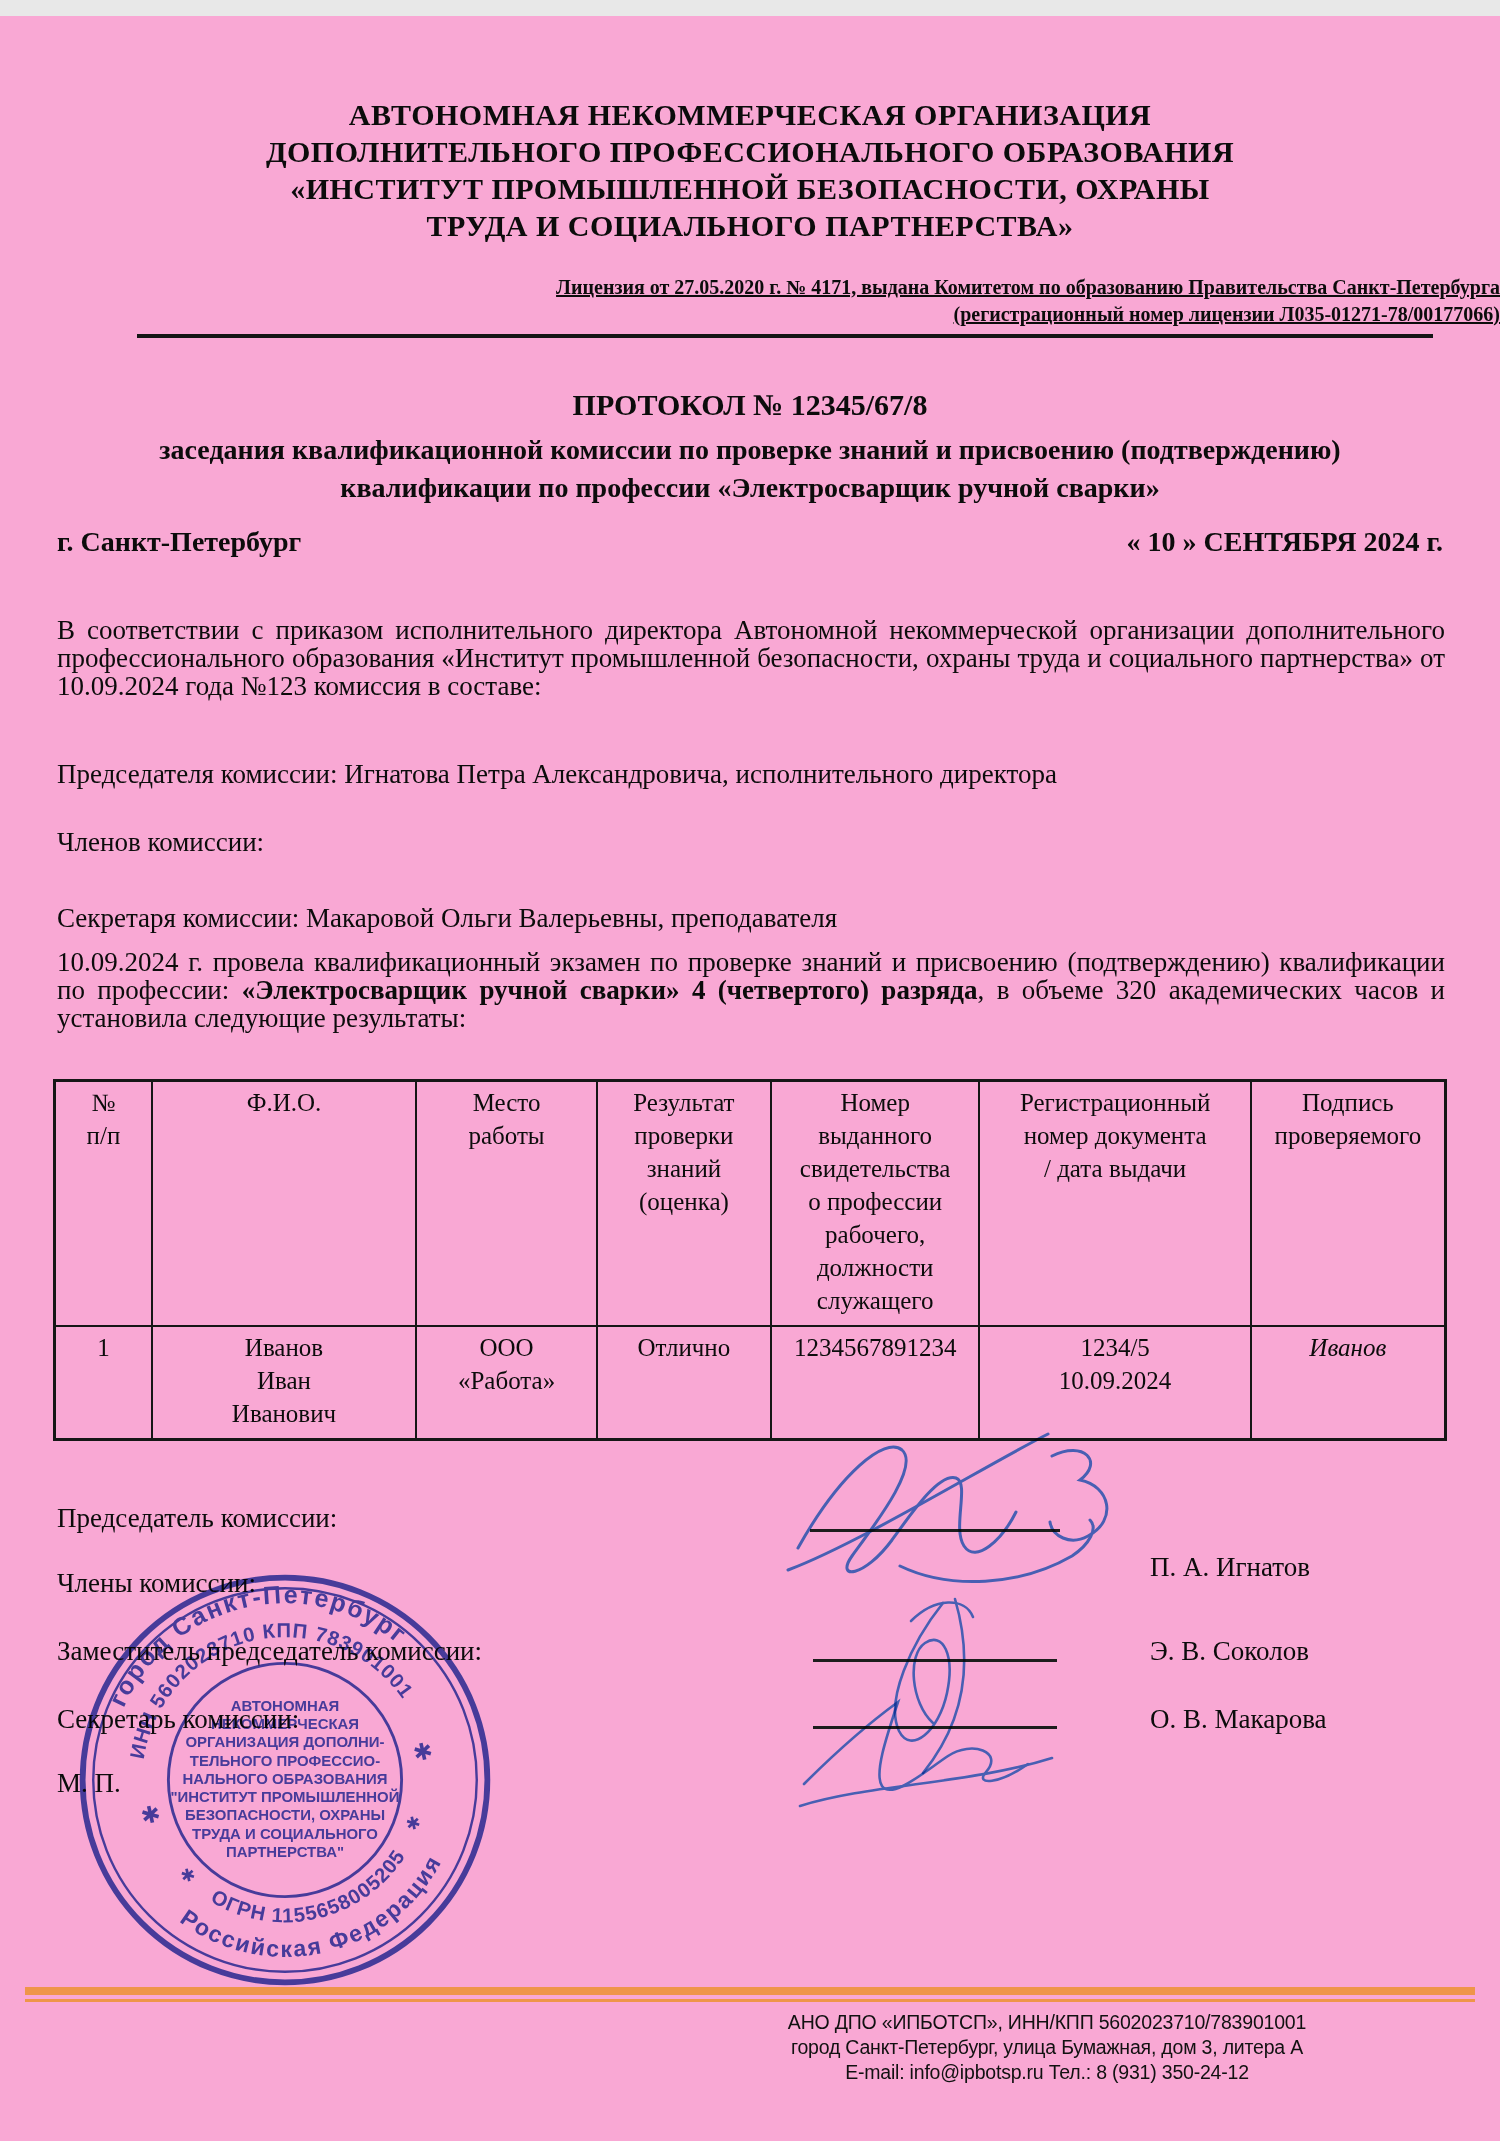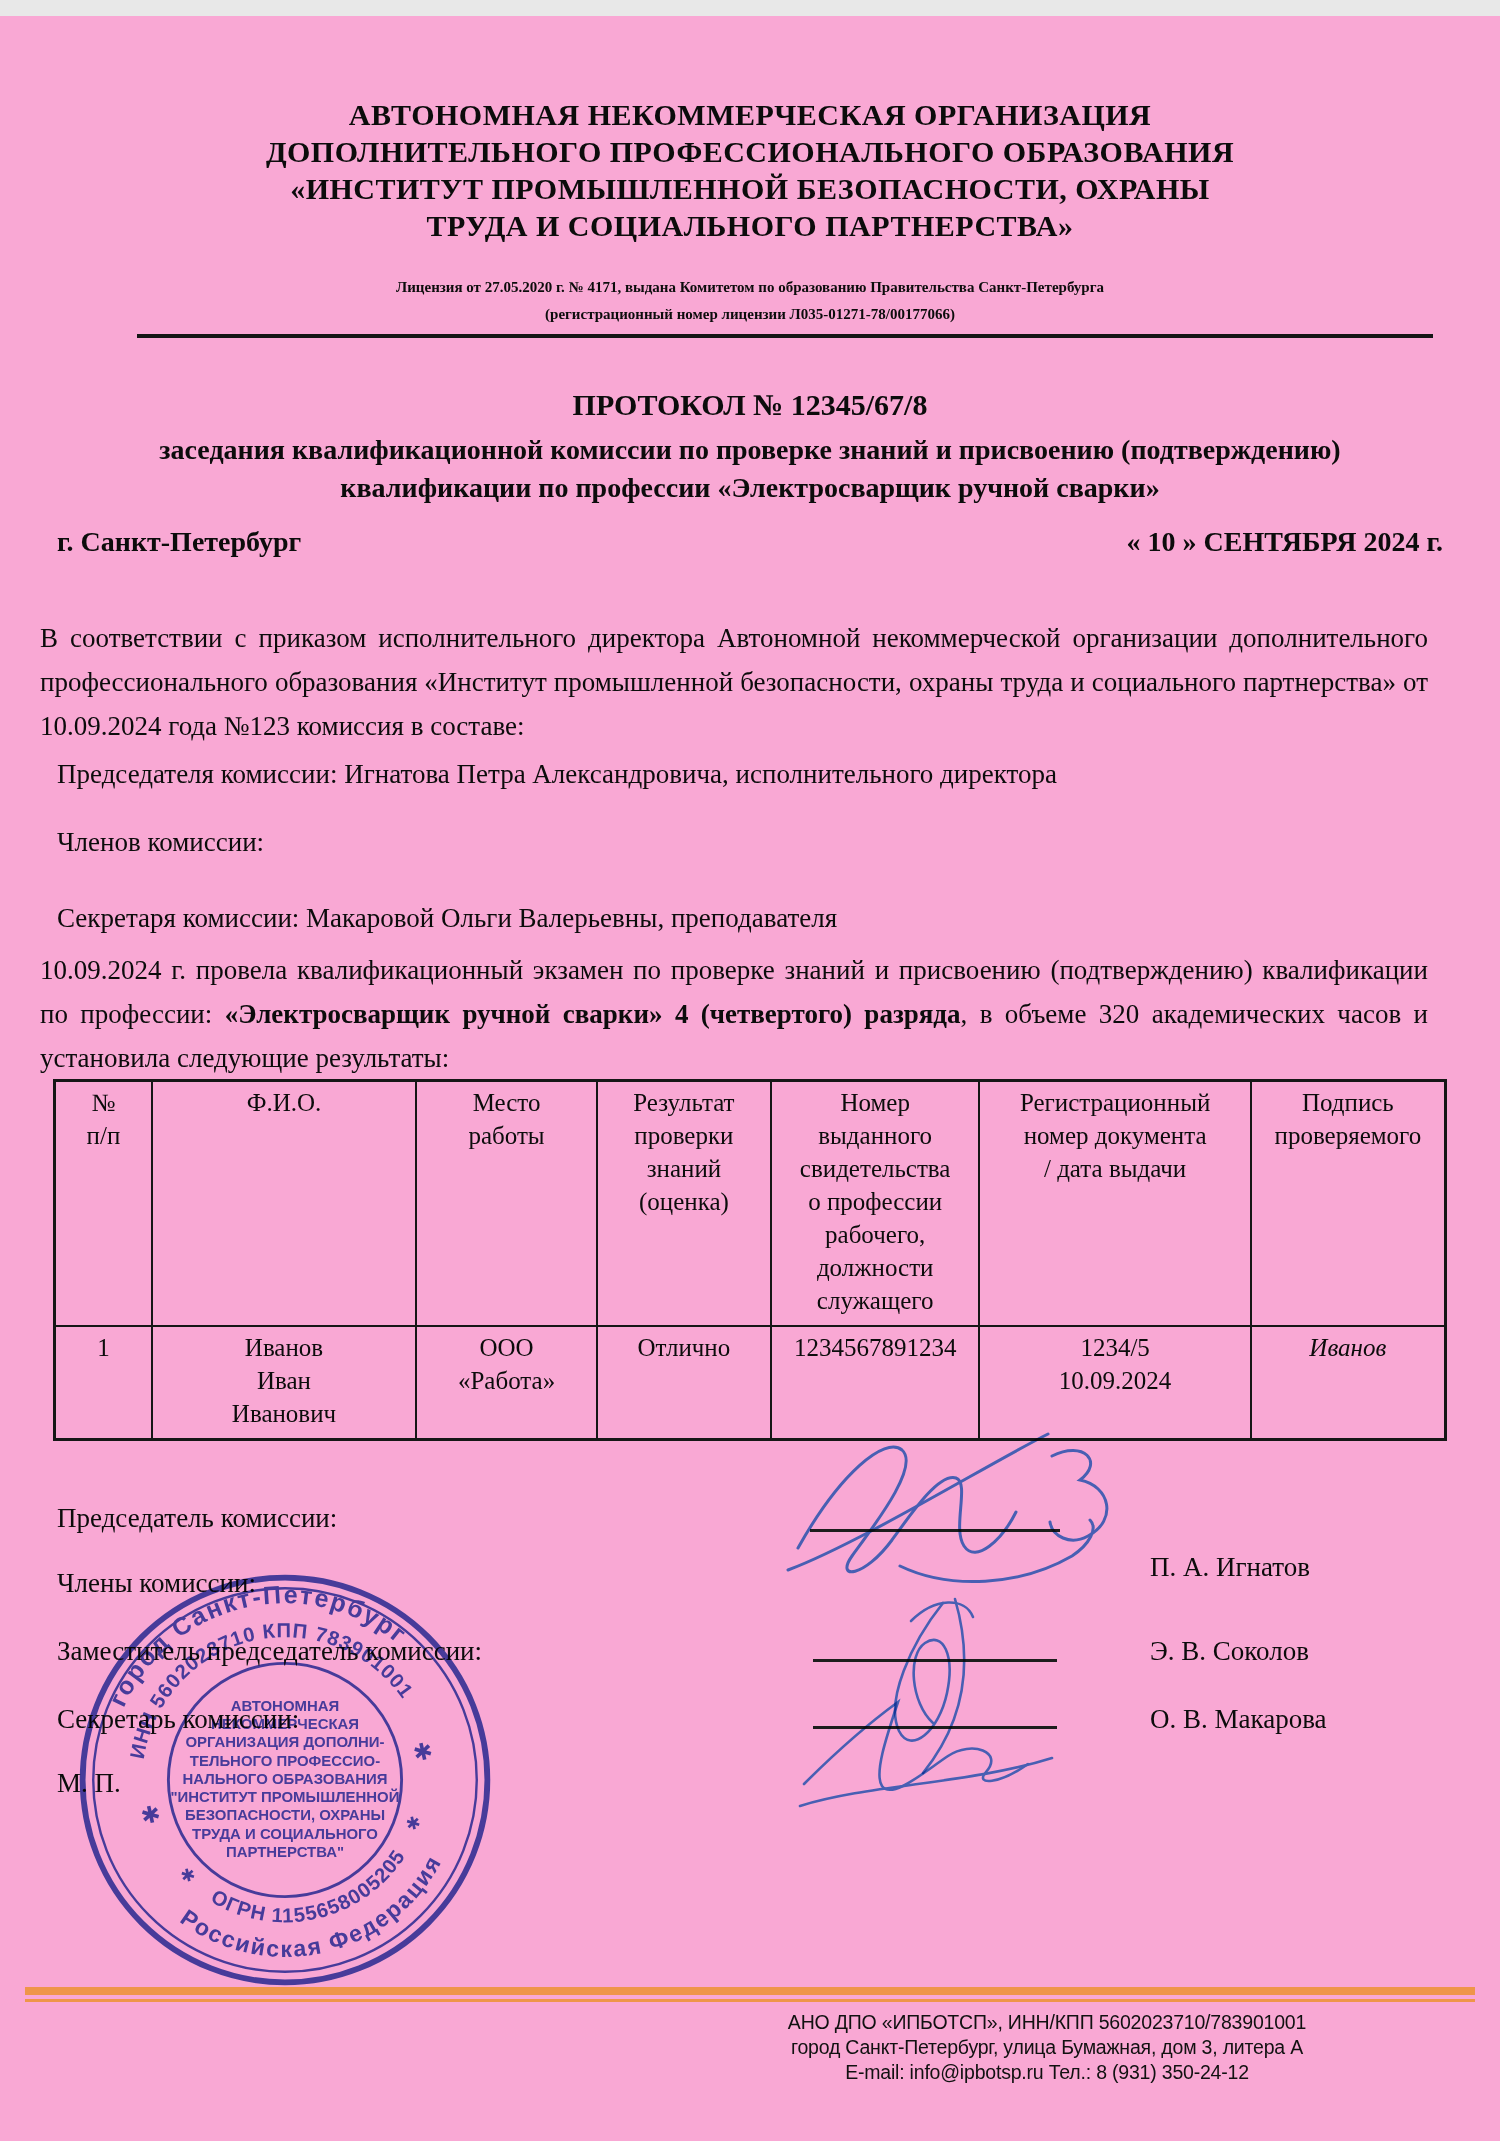--- a/index.html
+++ b/index.html
@@ -9,29 +9,29 @@
     margin:16px auto;
     background:#f9a8d4;
     font-family:"Liberation Serif","DejaVu Serif",serif;
     color:#0c0c0c;
     overflow:hidden;
   }
   .abs{position:absolute;}
   .prewrap{white-space:pre-line;}
 
   .org-title{left:0;right:0;top:80px;font-size:30px;font-weight:bold;line-height:37px;text-align:center;letter-spacing:.5px;}
-  .license{left:0;right:0;top:258px;font-size:15px;font-weight:bold;line-height:27px;text-align:center;}
+  .license{left:0;right:0;top:258px;font-size:20px;font-weight:bold;line-height:27px;text-align:right;text-decoration:underline;}
   .rule{left:137px;top:318px;width:1296px;height:4px;background:#151515;}
 
   .proto-title{left:0;right:0;top:372px;font-size:30px;font-weight:bold;text-align:center;}
   .proto-sub{left:0;right:0;top:415px;font-size:28px;font-weight:bold;text-align:center;line-height:38px;}
 
   .citydate{left:57px;width:1386px;top:510px;display:flex;justify-content:space-between;font-size:28px;font-weight:bold;}
 
-  .para{left:40px;width:1388px;font-size:27px;line-height:44px;text-align:justify;text-align-last:left;}
+  .para{left:57px;width:1388px;font-size:27px;line-height:28px;text-align:justify;text-align-last:left;}
   .p1{top:600px;}
   .line27{left:57px;width:1388px;font-size:27px;line-height:36px;}
   .chair{top:740px;}
   .members{top:808px;}
   .deputy{top:846px;}
   .secretary{top:884px;}
   .p2{top:932px;}
 
   table.results{
     position:absolute;left:53px;top:1063px;width:1394px;

